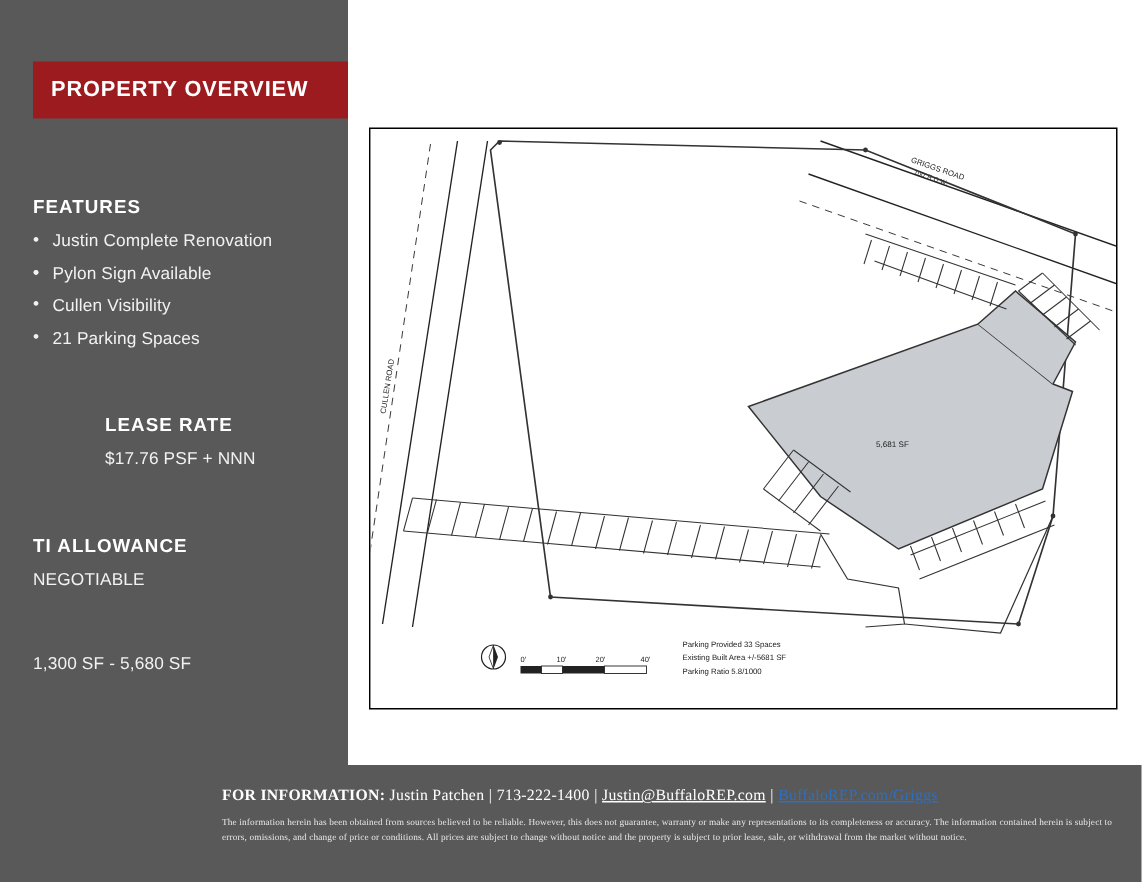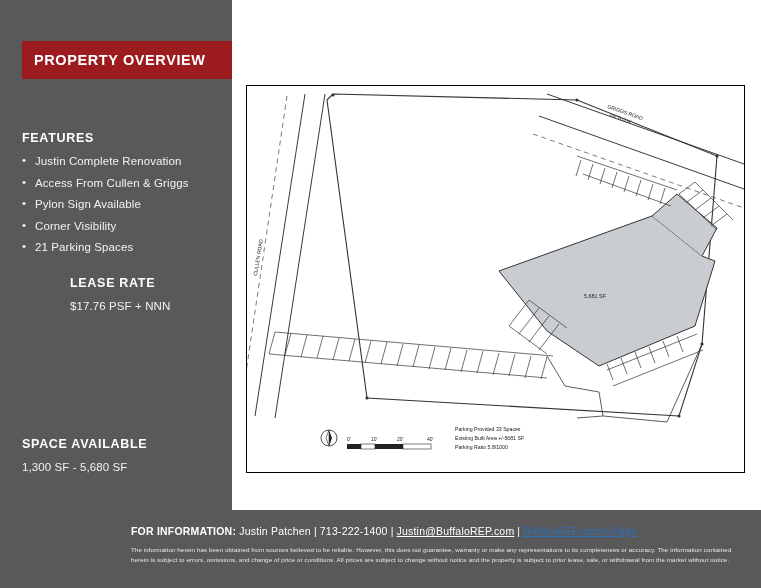--- a/index.html
+++ b/index.html
@@ -138,23 +138,24 @@
   .footer {
     position: absolute;
     left: 0;
     bottom: 0;
     width: 761px;
     height: 78px;
     background: #595959;
   }
   .footer-text {
     position: absolute;
-    left: 131px;
+    left: 148px;
     top: 15px;
     width: 610px;
+    font-family: Liberation Serif, serif;
   }
   .footer-line {
     font-size: 10.5px;
     color: #ffffff;
     letter-spacing: 0.2px;
   }
   .footer-line .lbl { font-weight: bold; }
   .footer-line a {
     color: #ffffff;
     text-decoration: underline;
@@ -180,35 +181,38 @@
     <div class="sidebar-inner"></div>
 
     <div class="title-bar">
       <span class="title-text">PROPERTY OVERVIEW</span>
     </div>
 
     <div class="section" id="features-section">
       <div class="section-head">FEATURES</div>
       <ul class="features-list">
         <li><span class="bullet">•</span><span>Justin Complete Renovation</span></li>
-        <li><span class="bullet">•</span><span>Access From Cullen &amp; Griggs</span></li>
+        <li><span class="bullet">•</span></li>
         <li><span class="bullet">•</span><span>Pylon Sign Available</span></li>
-        <li><span class="bullet">•</span><span>Corner Visibility</span></li>
+        <li><span class="bullet">•</span><span>Cullen Visibility</span></li>
         <li><span class="bullet">•</span><span>21 Parking Spaces</span></li>
       </ul>
     </div>
 
     <div class="section" id="lease-section">
       <div class="section-head">LEASE RATE</div>
       <div class="section-body">$17.76 PSF + NNN</div>
     </div>
 
+    <div class="section" id="ti-section">
+      <div class="section-head">TI ALLOWANCE</div>
+      <div class="section-body">NEGOTIABLE</div>
+    </div>
 
     <div class="section" id="space-section">
-      <div class="section-head">SPACE AVAILABLE</div>
       <div class="section-body">1,300 SF - 5,680 SF</div>
     </div>
   </div>
 
   <div class="logo-box">
     <svg width="52" height="40" viewBox="0 0 52 40">
       <path d="M6 12 C4 8, 8 5, 12 7 C14 4, 20 3, 24 6 C30 4, 38 6, 41 11 C45 11, 48 14, 47 18 C49 21, 47 25, 43 25 C42 30, 37 33, 31 32 C28 35, 22 35, 19 32 C13 33, 8 30, 7 25 C3 24, 2 19, 5 16 Z" fill="#9b1b1e"></path>
       <path d="M9 10 C6 7, 10 4, 13 6" fill="none" stroke="#9b1b1e" stroke-width="2.5" stroke-linecap="round"></path>
       <path d="M41 9 C45 6, 49 9, 46 13" fill="none" stroke="#9b1b1e" stroke-width="2.5" stroke-linecap="round"></path>
       <path d="M20 31 L19 38 M27 32 L27 38 M34 30 L36 37" stroke="#9b1b1e" stroke-width="2.2" stroke-linecap="round"></path>

